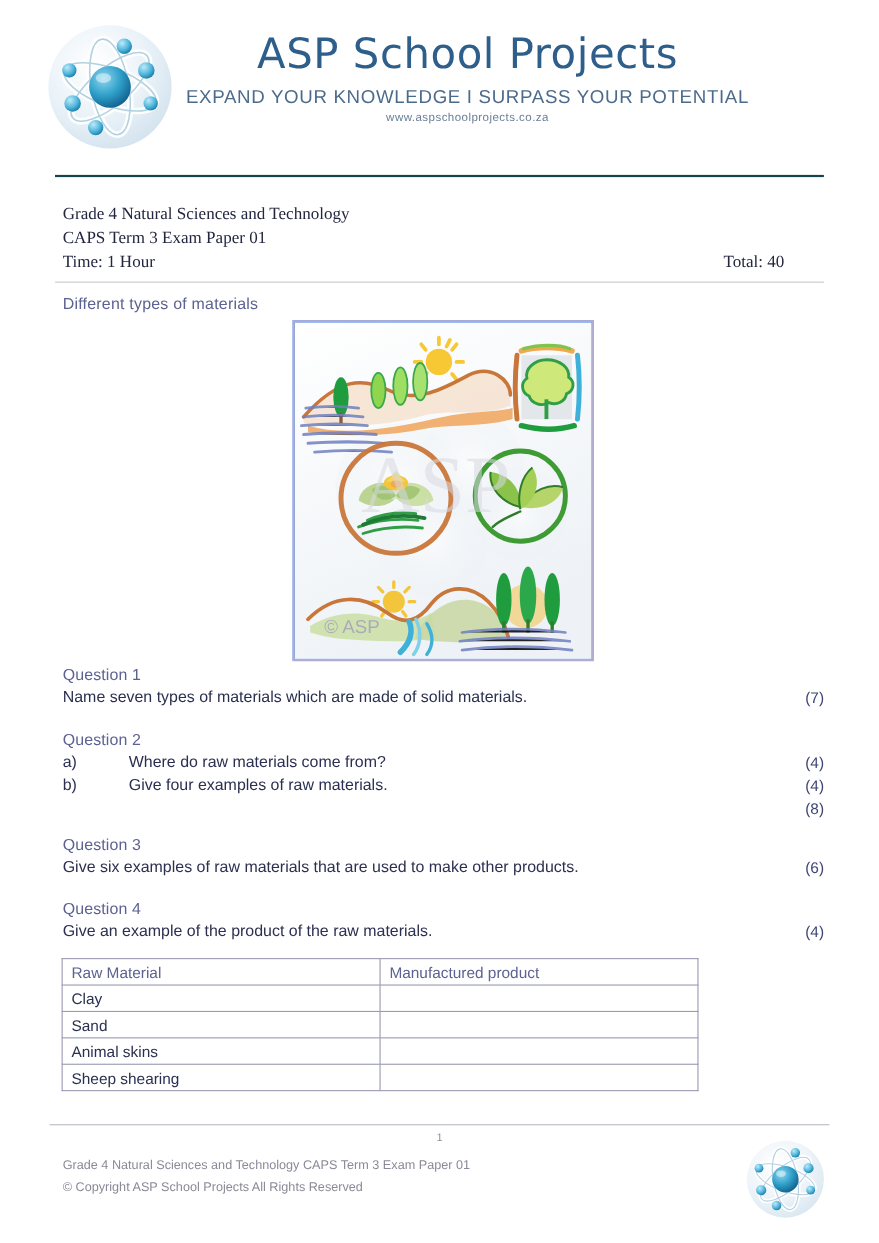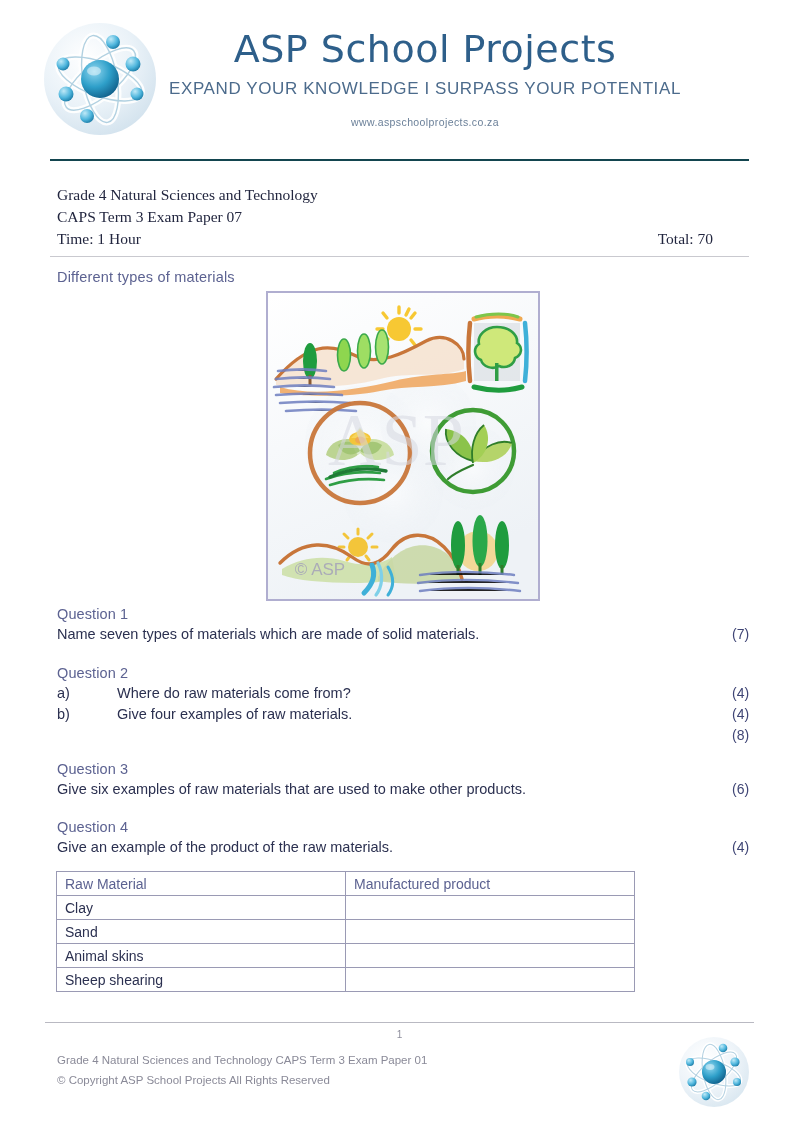--- a/index.html
+++ b/index.html
@@ -58,21 +58,21 @@
     letter-spacing: 0.6px;
     color: #4c6b8c;
     margin-top: 9px;
     white-space: nowrap;
   }
   .brand-url {
     font-family: "Liberation Sans", sans-serif;
     font-size: 10.5px;
     letter-spacing: 0.4px;
     color: #6b8099;
-    margin-top: 17px;
+    margin-top: 2px;
     white-space: nowrap;
   }
 
   
   .rule-top {
     position: absolute;
     left: 50px; top: 159px;
     width: 699px;
     height: 2px;
     background: #13454f;
@@ -269,24 +269,24 @@
       <div class="brand-title">ASP School Projects</div>
       <div class="brand-tagline">EXPAND YOUR KNOWLEDGE  I  SURPASS YOUR POTENTIAL</div>
       <div class="brand-url">www.aspschoolprojects.co.za</div>
     </div>
   </div>
 
   <div class="rule-top"></div>
 
   <div class="meta">
     <div class="meta-row">Grade 4 Natural Sciences and Technology</div>
-    <div class="meta-row">CAPS Term 3 Exam Paper 07</div>
+    <div class="meta-row">CAPS Term 3 Exam Paper 01</div>
     <div class="meta-row">
       <span>Time:  1 Hour</span>
-      <span class="meta-total">Total:  70</span>
+      <span class="meta-total">Total:  40</span>
     </div>
   </div>
 
   <div class="rule-thin"></div>
 
   <div class="section-heading">Different types of materials</div>
 
   <div class="illus-frame">
     <svg viewBox="0 0 270 306" width="270" height="306">
       <defs>

